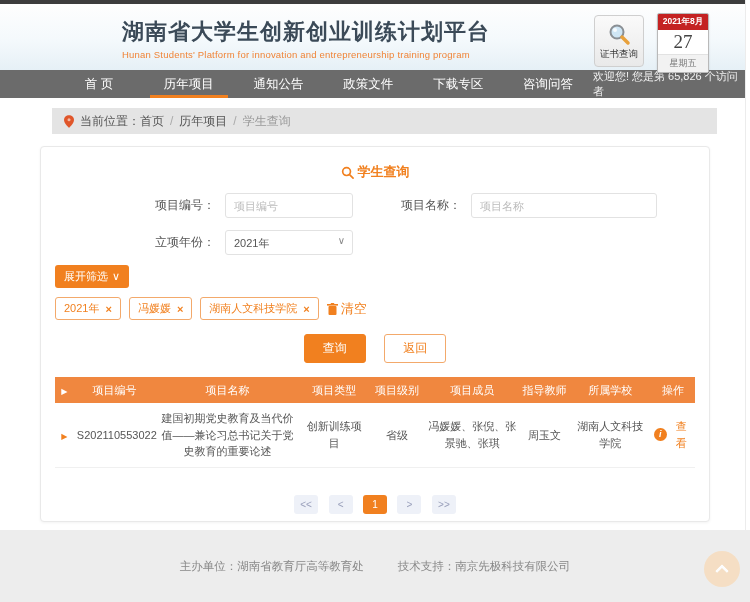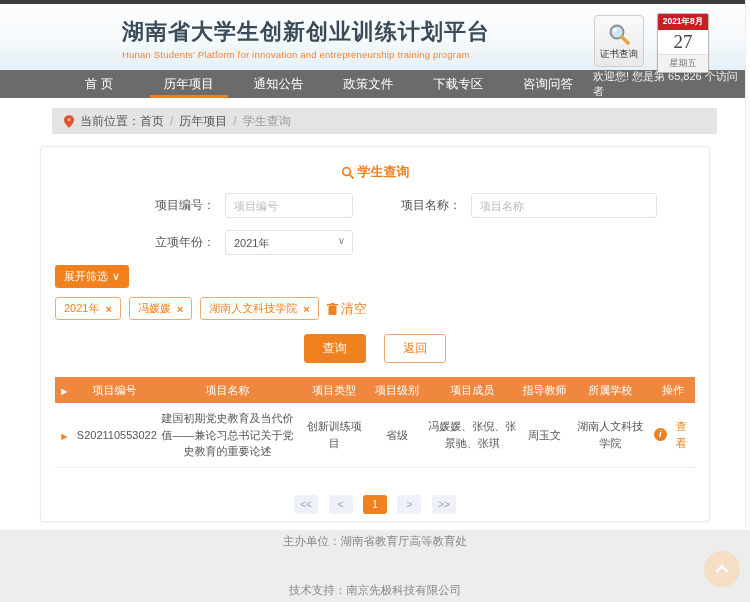--- a/index.html
+++ b/index.html
@@ -130,21 +130,21 @@
     display:inline-block; min-width:24px; padding:4px 6px; background:#eef1f8; color:#9aa0bb;
     font-size:10px; border-radius:3px; margin:0 3px; cursor:pointer;
   }
   .pg.active { background:#f1801f; color:#fff; }
 
   .records { text-align:right; font-size:11px; color:#666; margin-top:16px; padding-right:4px; }
 
   
   .footer {
     position:absolute; left:0; bottom:0; width:750px; height:72px; background:#ededed;
-    display:flex; align-items:center; justify-content:center; gap:34px; font-size:11.5px; color:#888;flex-direction:column;
+    display:flex; align-items:center; justify-content:center; gap:34px; font-size:11.5px; color:#888;
   }
 
   .back-top {
     position:absolute; left:704px; top:551px; width:36px; height:36px; border-radius:50%;
     background:#f6ddc0; display:flex; align-items:center; justify-content:center; cursor:pointer;
     opacity:.9;
   }
   .back-top .chevron {
     width:10px; height:10px; border-left:3px solid #fff; border-top:3px solid #fff;
     transform:rotate(45deg); margin-top:4px; border-radius:1px;

